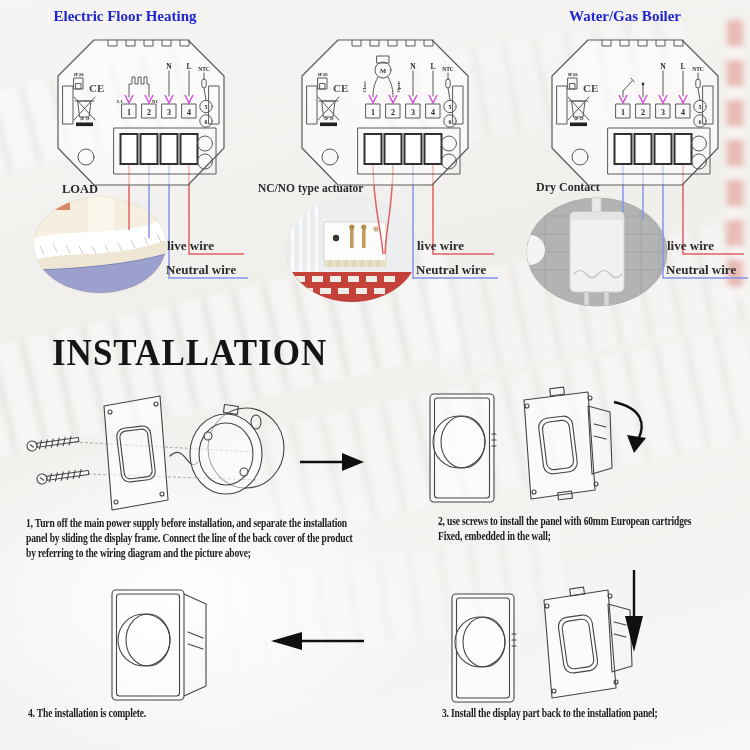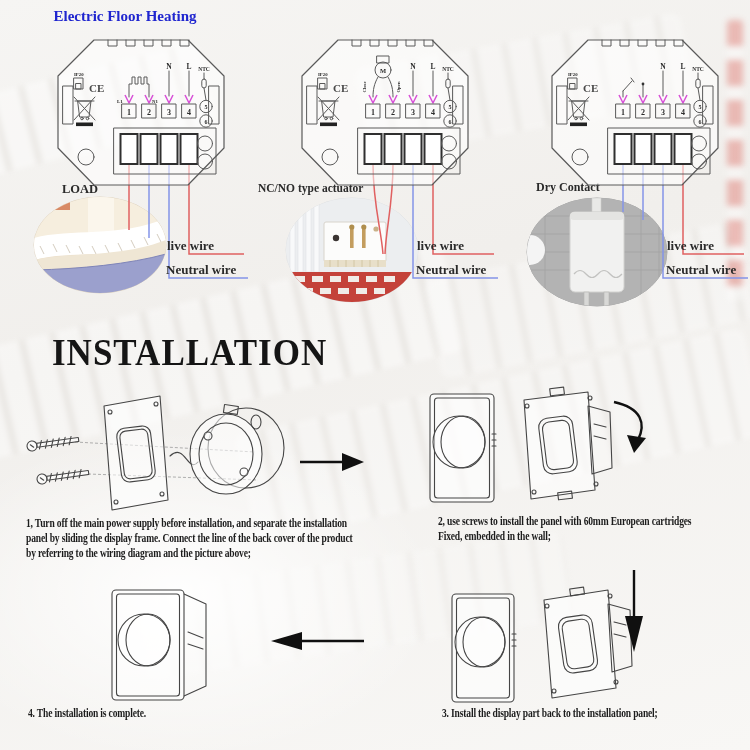--- a/index.html
+++ b/index.html
@@ -50,20 +50,21 @@
   <div class="bgrow r1"></div>
   <div class="bgrow r2"></div>
   <div class="bgrow r3"></div>
   <div class="bgrow r4"></div>
   <div class="bgrow r5"></div>
   <div class="bgrow r6"></div>
   <div class="redstrip"></div>
   <div class="blob"></div>
 
   <div class="col-title" style="left:0">Electric Floor Heating</div>
+  <div class="col-title" style="left:500px">Water/Gas Boiler</div>
 
   <svg class="colsvg" style="left:0" viewBox="0 0 250 300">
     <defs>
         <clipPath id="ov1">
           <ellipse cx="100" cy="213" rx="66" ry="48"></ellipse>
         </clipPath>
       </defs>
     <g>
       <ellipse cx="100" cy="213" rx="66" ry="48" fill="#ecdfca" stroke="#e0d5c2"></ellipse>
       <g clip-path="url(#ov1)">

